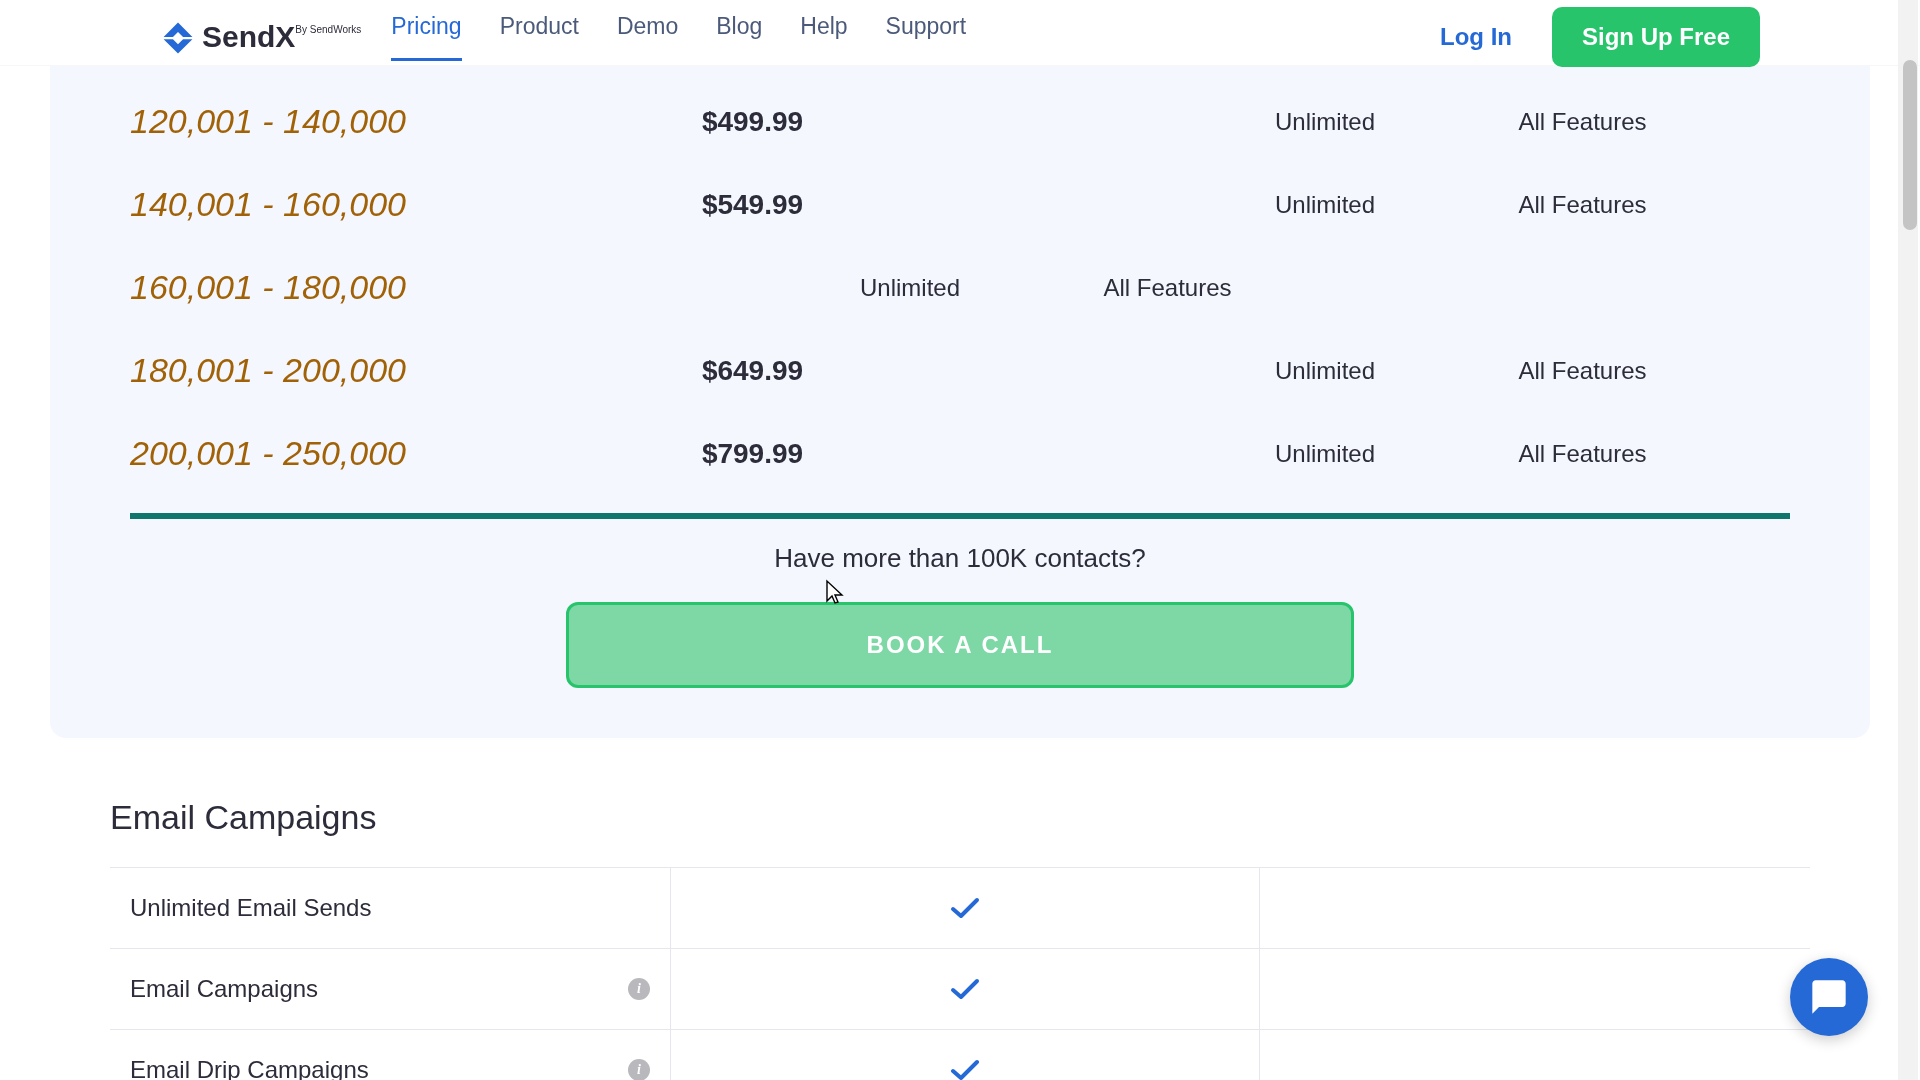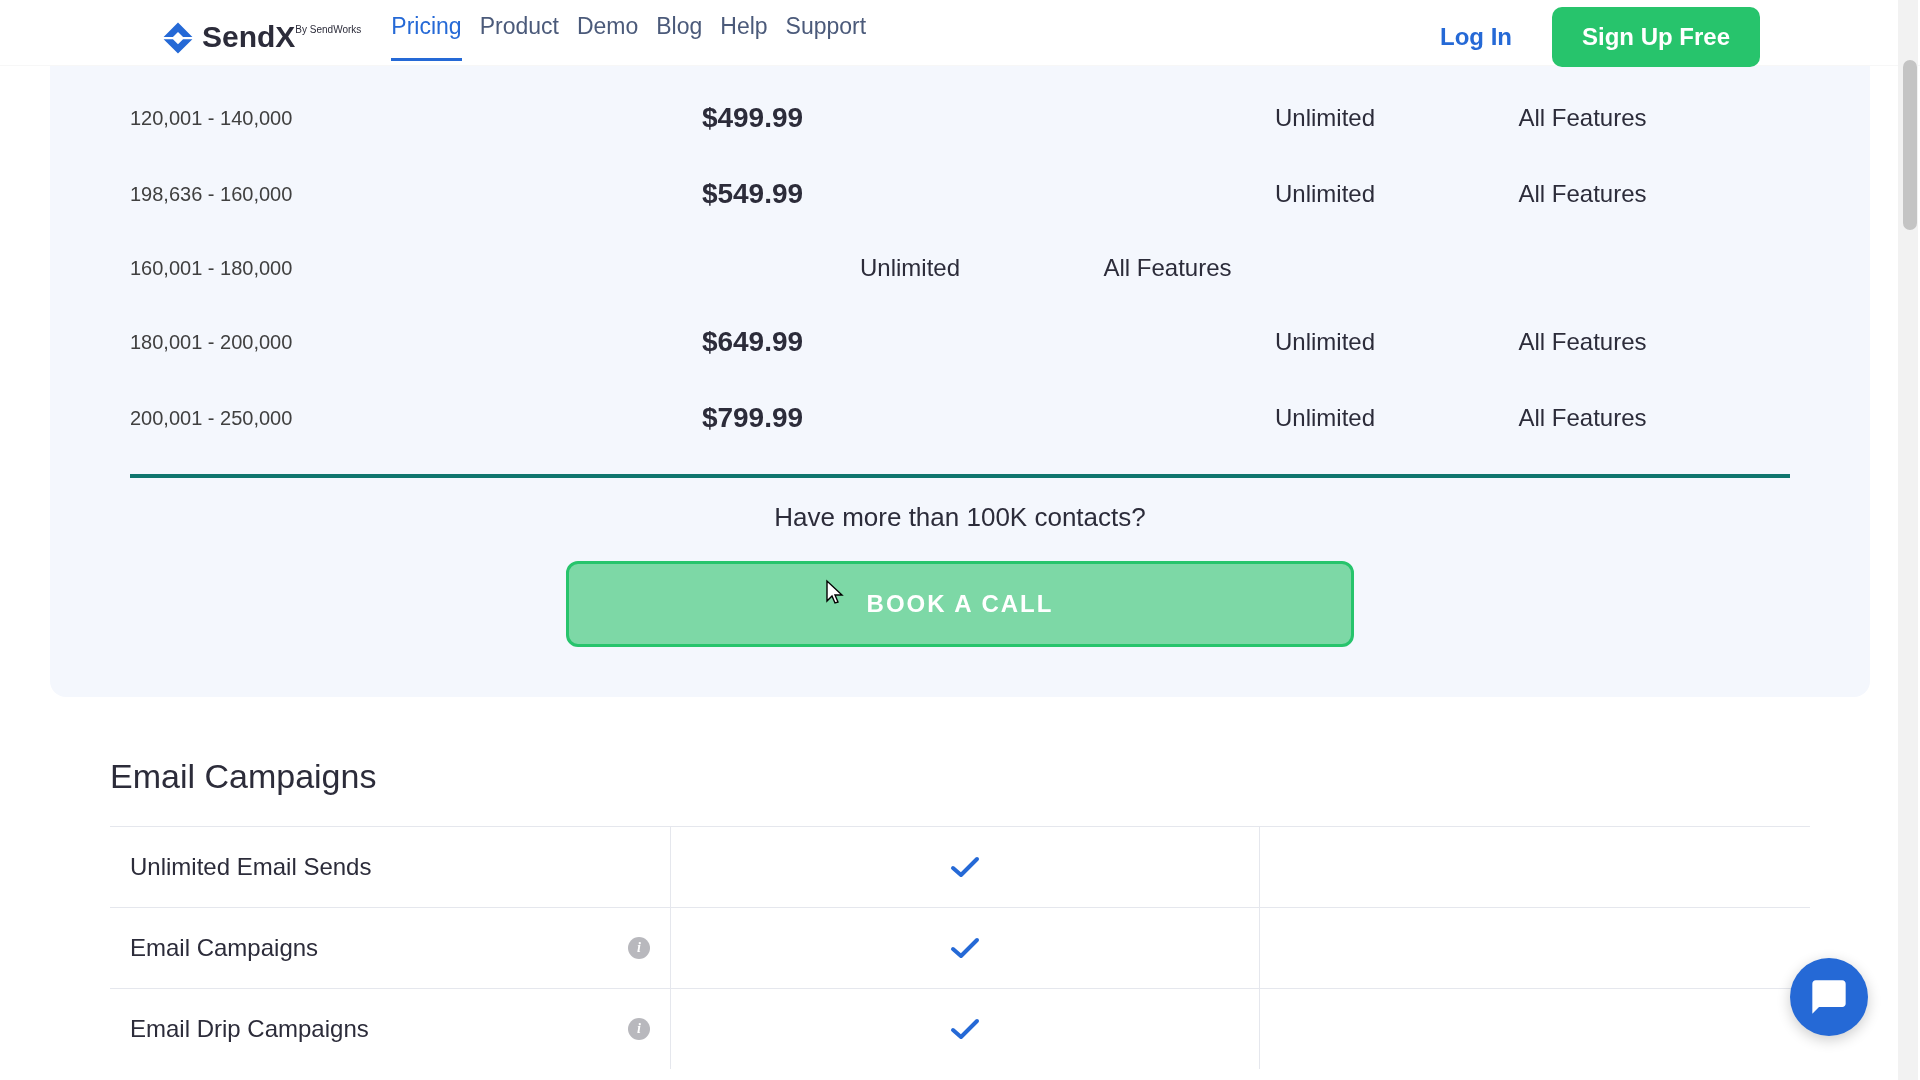--- a/index.html
+++ b/index.html
@@ -5,36 +5,36 @@
 * { margin: 0; padding: 0; box-sizing: border-box; }
 body { font-family: -apple-system, BlinkMacSystemFont, 'Segoe UI', sans-serif; background: #fff; color: #2c2c3a; width: 1920px; height: 1080px; overflow: hidden; position: relative; }
 
 
 .header { display: flex; align-items: center; padding: 8px 160px 0 160px; height: 66px; background: #fff; border-bottom: 1px solid rgba(0,0,0,0.03); }
 .logo { display: flex; align-items: center; gap: 6px; margin-right: 30px; }
 .logo-icon { width: 36px; height: 36px; }
 .logo-text { font-size: 30px; font-weight: 700; color: #2c2c3a; line-height: 1; }
 .logo-sub { font-size: 10px; color: #2c2c3a; margin-top: 2px; }
 .logo-col { display: flex; flex-direction: row; }
-.nav { display: flex; gap: 18px; align-items: center; }
+.nav { display: flex; gap: 38px; align-items: center; }
 .nav-item { font-size: 23px; font-weight: 500; color: #4b5a7a; cursor: pointer; padding-bottom: 18px; border-bottom: 3px solid transparent; }
 .nav-item.active { color: #2569d6; border-bottom-color: #2569d6; }
 .header-right { margin-left: auto; display: flex; align-items: center; gap: 40px; }
 .login { font-size: 24px; font-weight: 600; color: #2569d6; cursor: pointer; }
 .signup-btn { background: #27c46c; color: #fff; font-size: 24px; font-weight: 700; padding: 16px 30px; border-radius: 10px; border: none; cursor: pointer; }
 
 
 .pricing-band { background: #f4f7fd; margin: 0 50px; border-radius: 0 0 16px 16px; padding-bottom: 50px; }
 .pricing-table { padding: 14px 80px 0 80px; }
 .price-row { display: grid; grid-template-columns: 1fr 1fr 1fr 1fr; align-items: center; padding: 22px 0; }
-.price-row .tier { font-size: 20px; font-weight: 500; color: #404040; }
+.price-row .tier { font-size: 34px; font-weight: 500; color: #a16207; font-style: italic; }
 .price-row .price { font-size: 28px; font-weight: 600; color: #2c2c3a; text-align: center; }
 .price-row .unlimited { font-size: 24px; font-weight: 400; color: #2c2c3a; text-align: right; }
 .price-row .features { font-size: 24px; font-weight: 500; color: #2c2c3a; text-align: center; }
-.price-row.last { border-bottom: 4px solid #0f766e; padding-bottom: 40px; }
+.price-row.last { border-bottom: 6px solid #0f766e; padding-bottom: 40px; }
 
 .cta-block { text-align: center; margin-top: 24px; }
 .cta-text { font-size: 26px; font-weight: 500; color: #2c2c3a; margin-bottom: 28px; }
 .cta-btn { display: inline-block; width: 788px; padding: 26px 0; background: #7dd8a6; border: 3px solid #27c46c; border-radius: 12px; color: #fff; font-size: 24px; font-weight: 700; letter-spacing: 2px; cursor: pointer; }
 
 
 .features-section { padding: 60px 110px 0 110px; }
 .features-title { font-size: 34px; font-weight: 500; color: #2c2c3a; margin-bottom: 30px; }
 .feature-table { width: 100%; border-collapse: collapse; }
 .feature-row { display: grid; grid-template-columns: 560px 590px 1fr; border-top: 1px solid #e5e7ed; }
@@ -88,21 +88,21 @@
 
 <div class="pricing-band">
   <div class="pricing-table">
     <div class="price-row">
       <span class="tier">120,001 - 140,000</span>
       <span class="price">$499.99</span>
       <span class="unlimited">Unlimited</span>
       <span class="features">All Features</span>
     </div>
     <div class="price-row">
-      <span class="tier">198,636 - 160,000</span>
+      <span class="tier">140,001 - 160,000</span>
       <span class="price">$549.99</span>
       <span class="unlimited">Unlimited</span>
       <span class="features">All Features</span>
     </div>
     <div class="price-row">
       <span class="tier">160,001 - 180,000</span>
       <span class="unlimited">Unlimited</span>
       <span class="features">All Features</span>
     </div>
     <div class="price-row">

